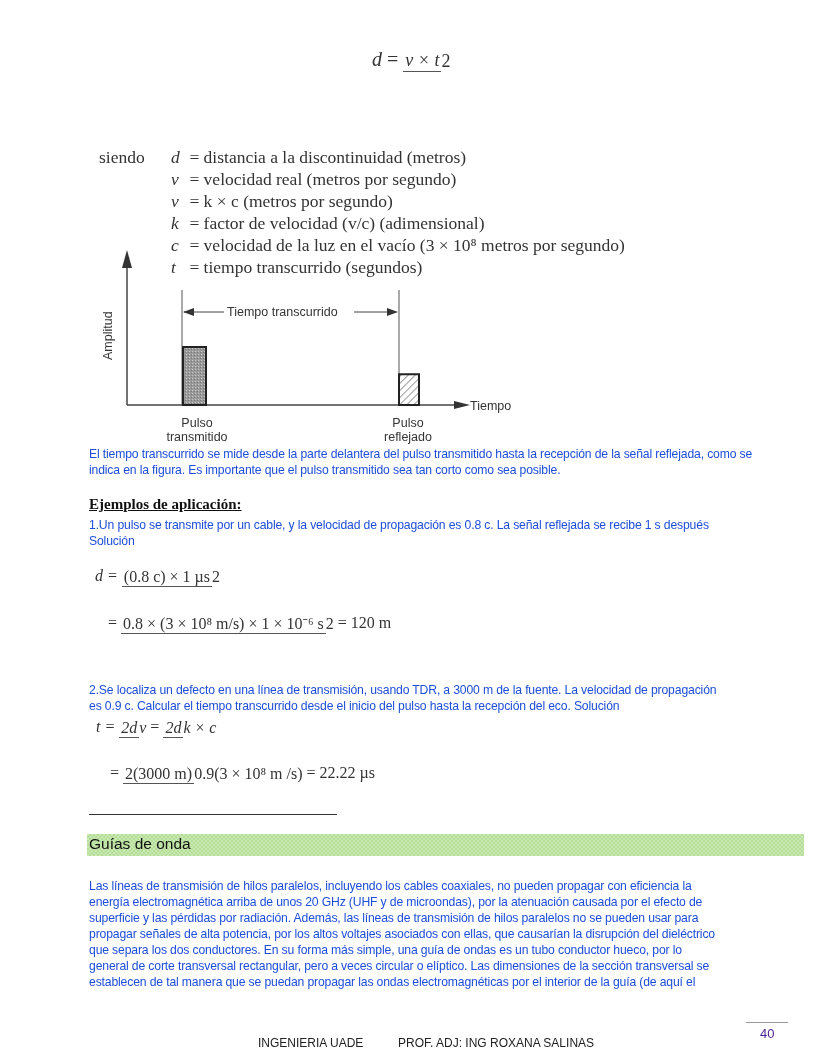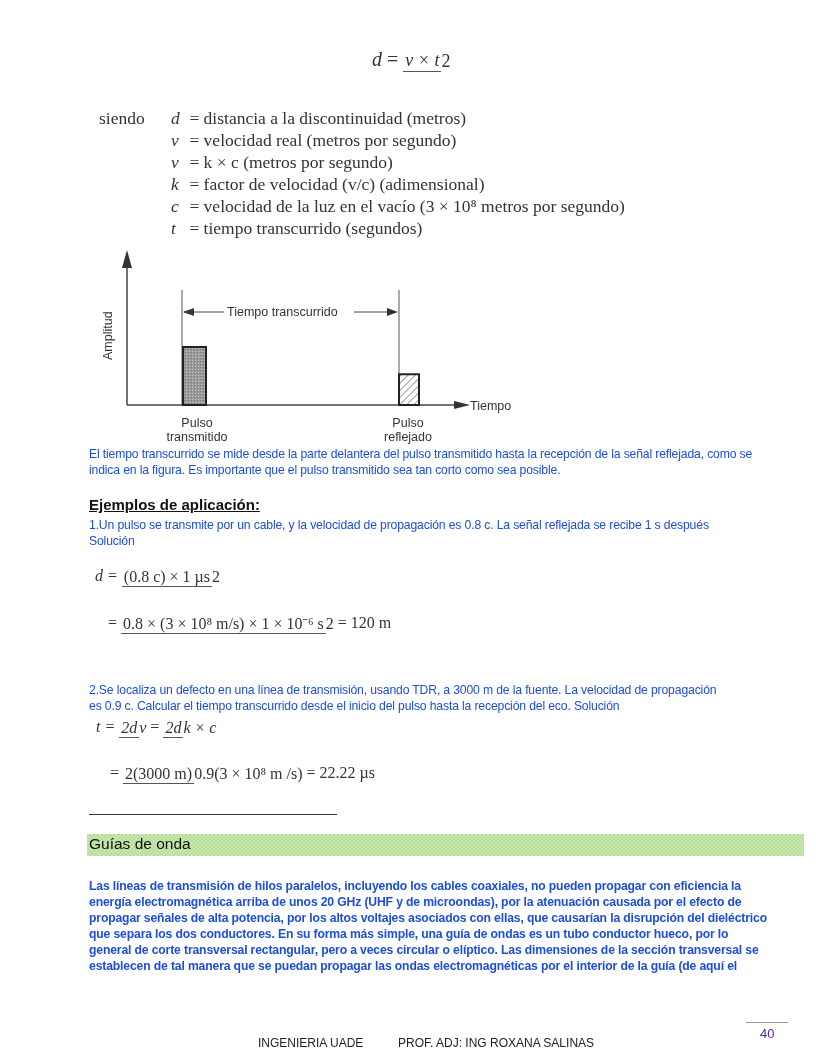--- a/index.html
+++ b/index.html
@@ -7,42 +7,42 @@
          font-family: "Liberation Sans", sans-serif; color: #000; }
   .abs { position: absolute; }
   .math { font-family: "Liberation Serif", serif; color: #333; }
   .frac { display: inline-flex; align-items: center; vertical-align: middle; }
   .frac .num { border-bottom: 1px solid #555; padding: 0 2px; line-height: 1.1; }
   .frac .den { line-height: 1.15; }
   .i { font-style: italic; }
   .body-text { font-family: "Liberation Sans", sans-serif; font-size: 12.2px; line-height: 16px; color: #1d4ed8; letter-spacing: -0.15px; }
   .defs { font-family: "Liberation Serif", serif; font-size: 17.5px; color: #333; line-height: 22px; }
   .defs-row { white-space: nowrap; }
-  .heading-ej { font-family: Liberation Sans, sans-serif; font-weight: bold; font-size: 15px; text-decoration: underline; color: #111; }
+  .heading-ej { font-family: Liberation Serif, serif; font-weight: bold; font-size: 15px; text-decoration: underline; color: #111; }
   .green-band { background-color: #c9e8b2;
      background-image: linear-gradient(45deg, #b4de98 25%, transparent 25%, transparent 75%, #b4de98 75%),
                        linear-gradient(45deg, #b4de98 25%, transparent 25%, transparent 75%, #b4de98 75%);
      background-size: 4px 4px; background-position: 0 0, 2px 2px; }
   .footer { font-family: "Liberation Sans", sans-serif; font-size: 12px; color: #222; white-space: nowrap; }
 </style>
 </head>
 <body>
 
 <div class="abs math" style="left:372px; top:48px; font-size:20px;">
   <span class="i">d</span>
   <span>=</span>
   <span class="frac">
     <span class="num i" style="font-size:18px;">v × t</span>
     <span class="den" style="font-size:18px;">2</span>
   </span>
 </div>
 
 <div class="abs defs" style="left:99px; top:107px;">
   <div class="defs-row">
-    <span style="display:inline-block; width:72px;">siendo</span><span class="i" style="display:inline-block;width:14px;">d</span> <span>= distancia a la discontinuidad (metros)</span>
+    <span style="display:inline-block; width:72px;margin-top:39px;">siendo</span><span class="i" style="display:inline-block;width:14px;">d</span> <span>= distancia a la discontinuidad (metros)</span>
   </div>
   <div class="defs-row">
     <span style="display:inline-block; width:72px;"></span><span class="i" style="display:inline-block;width:14px;">v</span> <span>= velocidad real (metros por segundo)</span>
   </div>
   <div class="defs-row">
     <span style="display:inline-block; width:72px;"></span><span class="i" style="display:inline-block;width:14px;">v</span> <span>= k × c (metros por segundo)</span>
   </div>
   <div class="defs-row">
     <span style="display:inline-block; width:72px;"></span><span class="i" style="display:inline-block;width:14px;">k</span> <span>= factor de velocidad (v/c) (adimensional)</span>
   </div>
@@ -144,23 +144,24 @@
   </span>
   <span>= 22.22 µs</span>
 </div>
 
 <div class="abs" style="left:89px; top:814px; width:248px; height:1px; background:#333;"></div>
 
 <div class="abs green-band" style="left:87px; top:834px; width:669px; height:22px;padding-left:48px;">
   <span style="position:absolute; left:2px; top:1px; font-family:'Liberation Sans', sans-serif; font-size:15.5px; color:#111;">Guías de onda</span>
 </div>
 
-<div class="abs body-text" style="left:89px; top:878px; width:680px; white-space:nowrap;font-weight:bold;">
+<div class="abs body-text" style="left:89px; top:878px; width:680px; white-space:nowrap;">
   <div>Las líneas de transmisión de hilos paralelos, incluyendo los cables coaxiales, no pueden propagar con eficiencia la</div>
   <div>energía electromagnética arriba de unos 20 GHz (UHF y de microondas), por la atenuación causada por el efecto de</div>
+  <div>superficie y las pérdidas por radiación. Además, las líneas de transmisión de hilos paralelos no se pueden usar para</div>
   <div>propagar señales de alta potencia, por los altos voltajes asociados con ellas, que causarían la disrupción del dieléctrico</div>
   <div>que separa los dos conductores. En su forma más simple, una guía de ondas es un tubo conductor hueco, por lo</div>
   <div>general de corte transversal rectangular, pero a veces circular o elíptico. Las dimensiones de la sección transversal se</div>
   <div>establecen de tal manera que se puedan propagar las ondas electromagnéticas por el interior de la guía (de aquí el</div>
 </div>
 
 <div class="abs" style="left:746px; top:1022px; width:42px; height:1px; background:#999;"></div>
 <div class="abs" style="left:760px; top:1026px; font-family:'Liberation Sans', sans-serif; font-size:13px; color:#4c1d95;">40</div>
 <div class="abs footer" style="left:80px; top:1036px;margin-top:42px;">MEDIOS DE COMUNICACIÓN</div>
 <div class="abs footer" style="left:258px; top:1036px;">INGENIERIA UADE</div>

